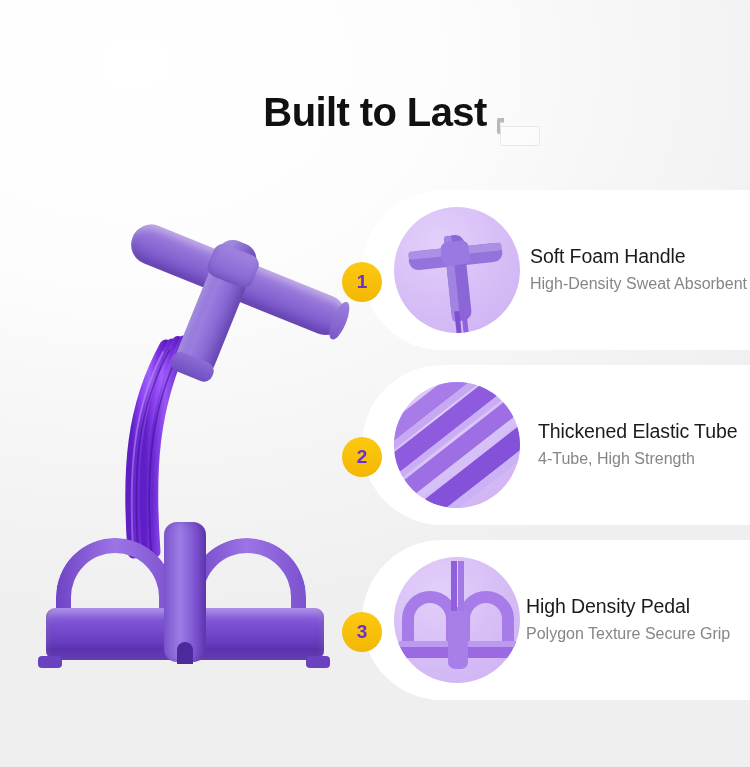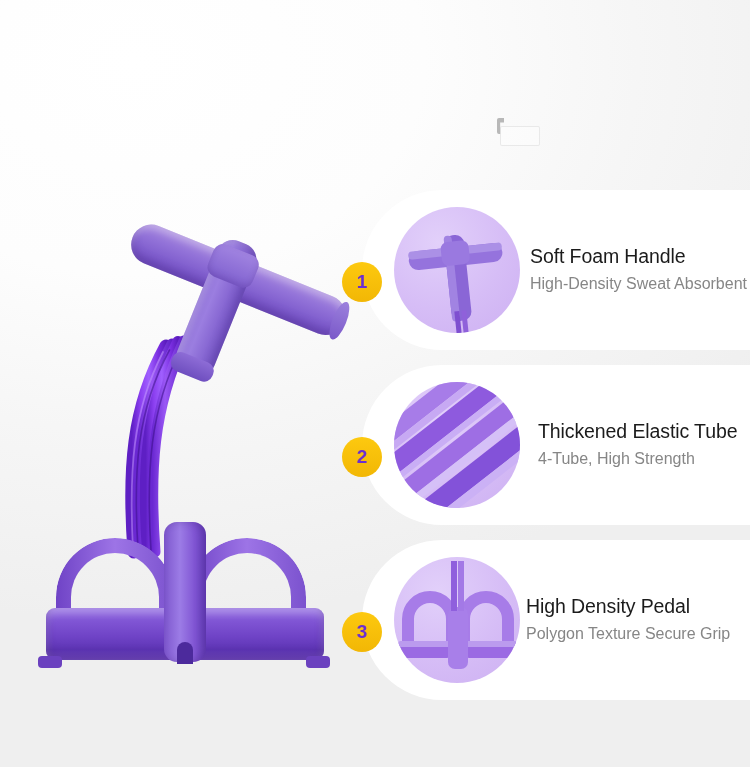--- a/index.html
+++ b/index.html
@@ -227,20 +227,21 @@
     line-height:1.28;
   }
   #card2 .card-text { left:176px; }
   #card3 .card-text { left:164px; width:245px; }
 </style>
 </head>
 <body>
 
 <div id="page">
 
+  <div id="title">Built to Last</div>
   <div id="watermark"></div>
 
   <div id="product">
 
     <svg id="tubes" viewBox="0 0 360 530">
       <defs>
         <linearGradient id="tg" x1="0" y1="0" x2="1" y2="0">
           <stop offset="0%" stop-color="#5e1fc4"></stop>
           <stop offset="25%" stop-color="#8b3ff0"></stop>
           <stop offset="50%" stop-color="#a060ff"></stop>

